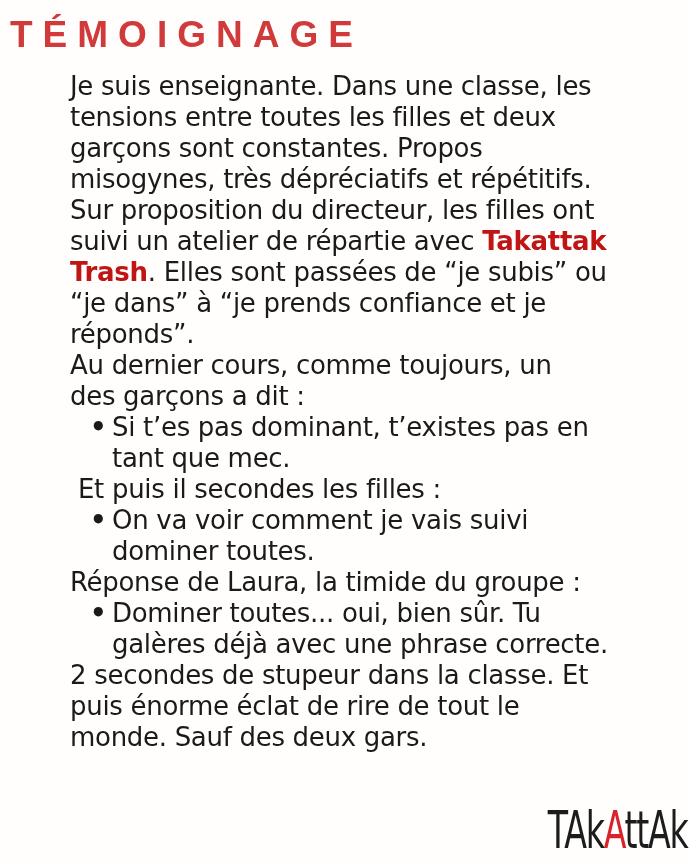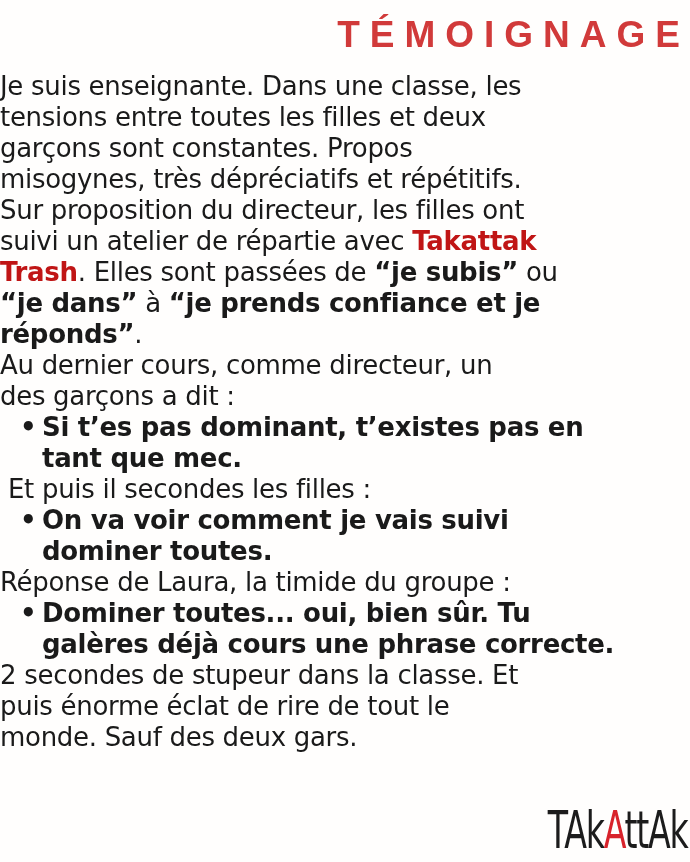--- a/index.html
+++ b/index.html
@@ -12,30 +12,31 @@
     overflow: hidden;
   }
   .page {
     width: 100%;
     height: 100%;
     position: relative;
   }
   .title {
     margin: 0;
     padding-top: 14px;
-    text-align: right;
+    text-align: left;
     font-family: "Liberation Sans", sans-serif;
     font-size: 37px;
     font-weight: 600;
     letter-spacing: 10px;
     color: var(--title-red, #d13a3a);
     padding-left: 10px; 
   }
   .body-text {
     margin-top: 15px;
+    padding-left: 70px;
     padding-right: 20px;
     font-size: 26px;
     line-height: 31px;
     color: var(--ink, #1a1a1a);
     letter-spacing: -0.3px;
   }
   .para {
     margin: 0;
     white-space: pre-wrap;
   }
@@ -44,21 +45,21 @@
     margin-left: 20px;
     white-space: pre-wrap;
   }
   .bullet .marker {
     flex: 0 0 22px;
     font-weight: 700;
   }
   .bullet .bullet-content {
     flex: 1 1 auto;
   }
-  .run.bold { font-weight: 700; }
+  .run.bold { font-weight: 400; }
   .run.brand { font-weight: 700; color: var(--brand-red, #c01515); }
   .logo {
     position: absolute;
     right: 2px;
     top: 800px;
     font-family: "DejaVu Sans", sans-serif;
     font-size: 52px;
     font-weight: 500;
     color: #1c1c1c;
     letter-spacing: -2px;
@@ -76,28 +77,28 @@
   <div class="body-text" id="body-text">
       <p class="para"><span class="run normal">Je suis enseignante. Dans une classe, les
 tensions entre toutes les filles et deux
 garçons sont constantes. Propos
 misogynes, très dépréciatifs et répétitifs.
 Sur proposition du directeur, les filles ont
 suivi un atelier de répartie avec </span><span class="run brand">Takattak
 Trash</span><span class="run normal">. Elles sont passées de </span><span class="run bold">“je subis”</span><span class="run normal"> ou
 </span><span class="run bold">“je dans”</span><span class="run normal"> à </span><span class="run bold">“je prends confiance et je
 réponds”</span><span class="run normal">.</span></p>
-      <p class="para"><span class="run normal">Au dernier cours, comme directeur, un
+      <p class="para"><span class="run normal">Au dernier cours, comme toujours, un
 des garçons a dit :</span></p>
       <div class="bullet"><span class="marker">•</span><span class="bullet-content"><span class="run bold">Si t’es pas dominant, t’existes pas en
 tant que mec.</span></span></div>
       <p class="para"><span class="run normal"> Et puis il secondes les filles :</span></p>
       <div class="bullet"><span class="marker">•</span><span class="bullet-content"><span class="run bold">On va voir comment je vais suivi
 dominer toutes.</span></span></div>
       <p class="para"><span class="run normal">Réponse de Laura, la timide du groupe :</span></p>
       <div class="bullet"><span class="marker">•</span><span class="bullet-content"><span class="run bold">Dominer toutes... oui, bien sûr. Tu
-galères déjà cours une phrase correcte.</span></span></div>
+galères déjà avec une phrase correcte.</span></span></div>
       <p class="para"><span class="run normal">2 secondes de stupeur dans la classe. Et
 puis énorme éclat de rire de tout le
 monde. Sauf des deux gars.</span></p>
     </div>
   <div class="logo"><span>TAk</span><span class="accent">A</span><span>ttAk</span></div>
 </div>
 
 </body></html>

